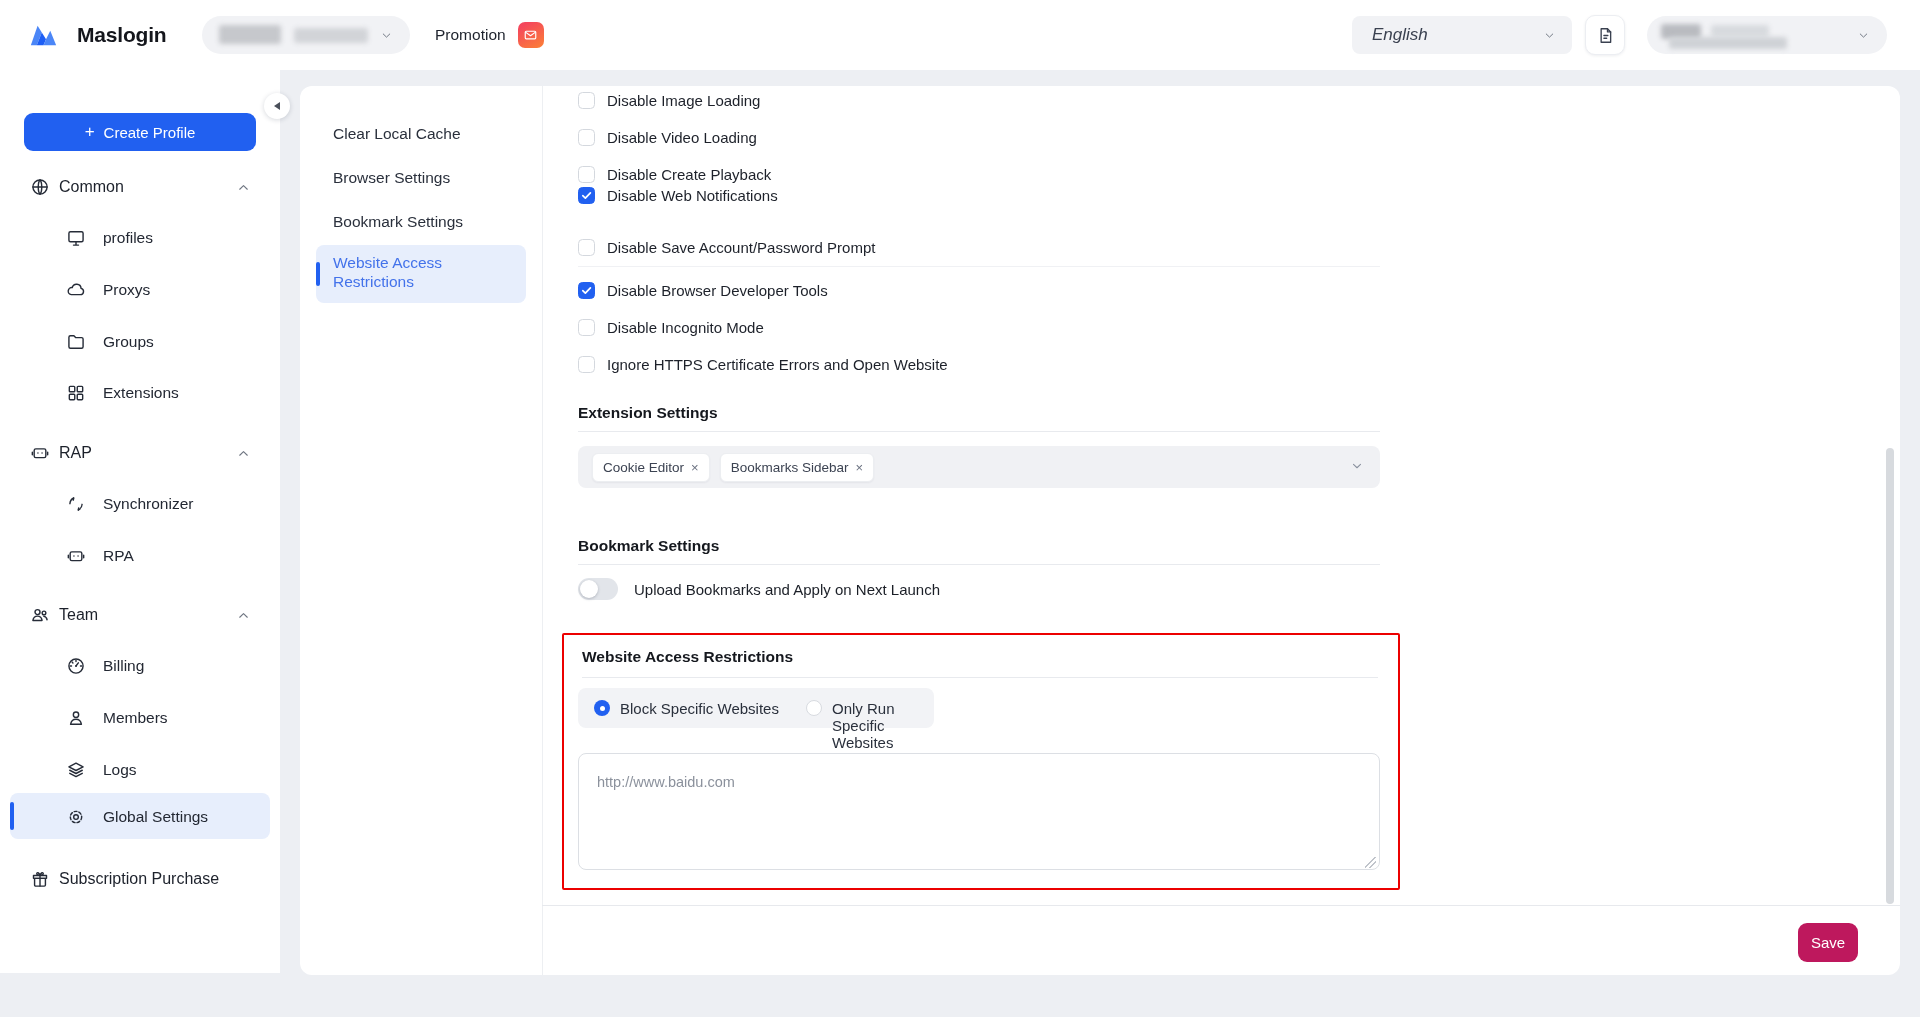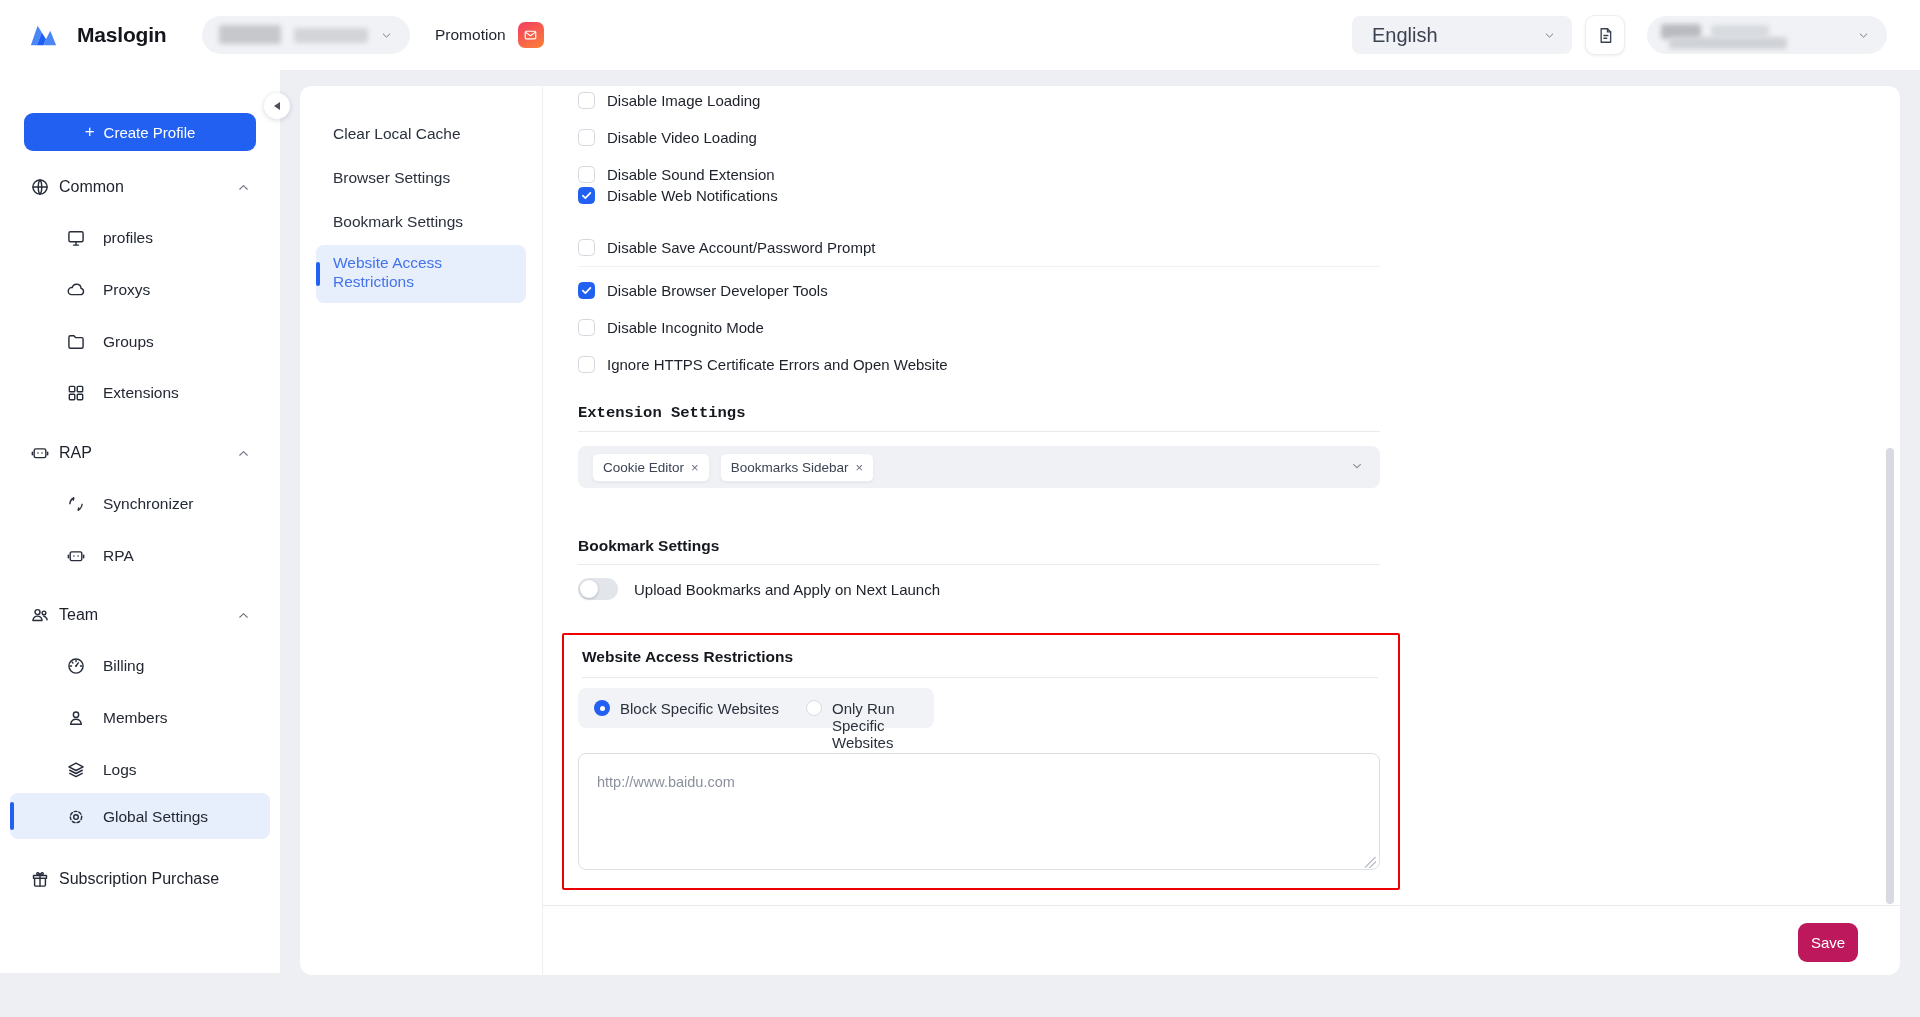--- a/index.html
+++ b/index.html
@@ -17,21 +17,21 @@
   .ws-pill{left:202px;width:208px;}
   .user-pill{left:1647px;width:240px;}
   .blur-blk{position:absolute;border-radius:3px;filter:blur(2.5px);}
   .chev{stroke:#6f7682;fill:none;stroke-width:1.8;stroke-linecap:round;stroke-linejoin:round;}
   .promo{left:435px;top:0;height:70px;display:flex;align-items:center;gap:12px;}
   .promo-label{font-size:15.5px;font-weight:500;color:#1d222c;}
   .mail-badge{width:26px;height:26px;border-radius:7px;background:linear-gradient(150deg,#f4475c 15%,#fb7a3a 90%);
               display:flex;align-items:center;justify-content:center;}
   .lang-sel{left:1352px;top:16px;width:220px;height:38px;background:#f1f2f5;border-radius:8px;
             display:flex;align-items:center;justify-content:space-between;padding:0 16px 0 20px;box-sizing:border-box;}
-  .lang-val{font-size:20px;color:#3a4150;}
+  .lang-val{font-size:17px;color:#3a4150;font-style:italic;}
   .doc-btn{left:1585px;top:15px;width:40px;height:40px;background:#fff;border:1px solid #eceef2;border-radius:10px;
            box-shadow:0 1px 3px rgba(30,40,60,.08);display:flex;align-items:center;justify-content:center;box-sizing:border-box;}
 
   
   .sidebar{left:0;top:70px;width:280px;height:903px;background:#fff;}
   .create-btn{left:24px;top:43px;width:232px;height:38px;background:#2160f0;border-radius:9px;color:#fff;
               display:flex;align-items:center;justify-content:center;gap:9px;font-size:15px;font-weight:500;cursor:pointer;}
   .create-plus{font-size:17px;font-weight:400;margin-top:-1px;}
   .srow{left:0;width:280px;height:32px;display:flex;align-items:center;}
   .srow .s-ico{position:absolute;left:30px;}
@@ -360,21 +360,21 @@
   <div class="abs opt-row" style="top:89px;">
     <span class="cb"></span>
     <span class="opt-label">Disable Image Loading</span>
   </div>
   <div class="abs opt-row" style="top:126px;">
     <span class="cb"></span>
     <span class="opt-label">Disable Video Loading</span>
   </div>
   <div class="abs opt-row" style="top:163px;">
     <span class="cb"></span>
-    <span class="opt-label">Disable Sound Extension</span>
+    <span class="opt-label">Disable Create Playback</span>
   </div>
   <div class="abs opt-row" style="top:184px;align-items:center;">
     <span class="cb on">
         <svg width="13" height="13" viewBox="0 0 17 17" style="stroke:#fff;fill:none;stroke-width:2.2;stroke-linecap:round;stroke-linejoin:round;">
           <polyline points="3.6,8.8 7,12 13.6,5"></polyline>
         </svg>
       </span>
     <span class="opt-label">Disable Web Notifications</span>
   </div>
   <div class="abs opt-row" style="top:236px;">
@@ -392,21 +392,21 @@
   </div>
   <div class="abs opt-row" style="top:316px;">
     <span class="cb"></span>
     <span class="opt-label">Disable Incognito Mode</span>
   </div>
   <div class="abs opt-row" style="top:353px;">
     <span class="cb"></span>
     <span class="opt-label">Ignore HTTPS Certificate Errors and Open Website</span>
   </div>
 
-  <div class="abs section-title" style="left:578px;top:404px;font-family:Liberation Mono, monospace;">Extension Settings</div>
+  <div class="abs section-title" style="left:578px;top:404px;">Extension Settings</div>
   <div class="abs hr" style="left:578px;top:431px;width:802px;"></div>
   <div class="abs ext-select">
     <span class="tag">
       <span>Cookie Editor</span>
       <span class="tag-x">×</span>
     </span>
     <span class="tag">
       <span>Bookmarks Sidebar</span>
       <span class="tag-x">×</span>
     </span>

